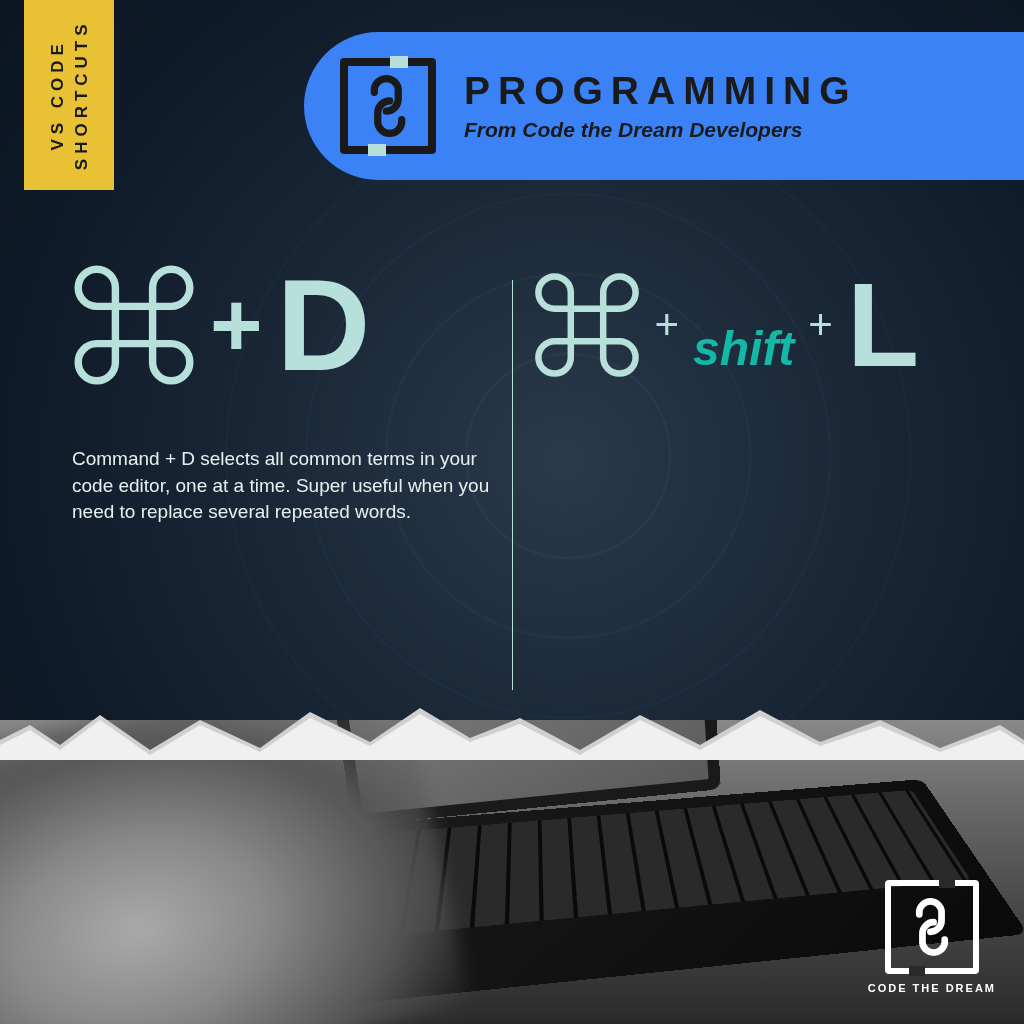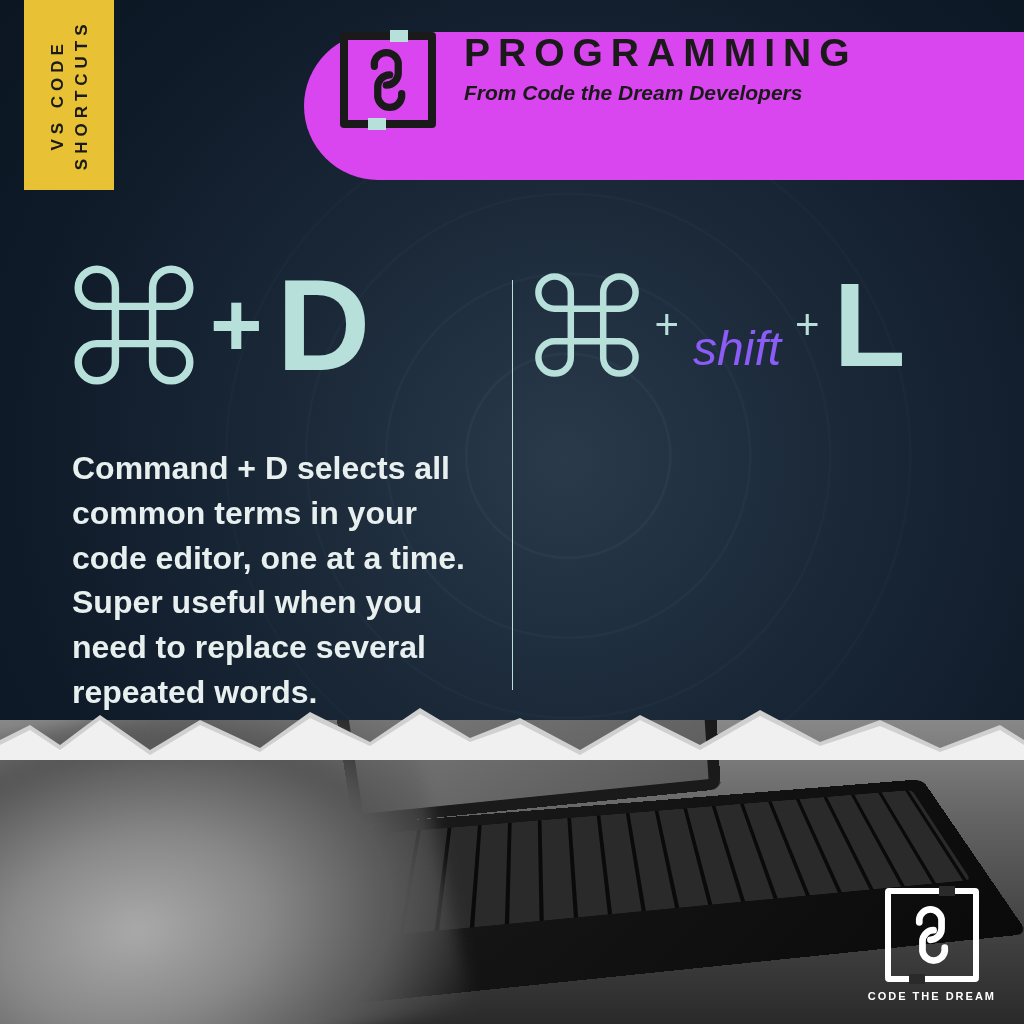--- a/index.html
+++ b/index.html
@@ -48,23 +48,24 @@
   color: #1a1a1a;
   text-align: center;
   line-height: 1.4;
 }
 .header-pill {
   position: absolute;
   top: 32px;
   right: 0;
   width: 720px;
   height: 148px;
-  background: #d946ef;
+  background: #3b82f6;
   border-radius: 80px 0 0 80px;
   display: flex;
+  align-items: center;
   padding-left: 36px;
   z-index: 10;
 }
 .header-icon {
   width: 96px;
   height: 96px;
   border: 8px solid #1a1a1a;
   border-radius: 4px;
   position: relative;
   margin-right: 28px;
@@ -135,31 +136,31 @@
   color: #b7e0db;
   font-size: 130px;
   font-weight: 800;
 }
 .big-letter-l {
   color: #b7e0db;
   font-size: 118px;
   font-weight: 800;
 }
 .shift-word {
-  color: #8b5cf6;
+  color: #14b8a6;
   font-size: 48px;
   font-style: italic;
-  font-weight: 400;
+  font-weight: 700;
   margin-top: 46px;
 }
 .desc {
   color: #e8f0ef;
-  font-size: 32px;
+  font-size: 19px;
   line-height: 1.4;
-  font-weight: 700;
+  font-weight: 400;
 }
 .torn-edge {
   position: absolute;
   left: 0;
   right: 0;
   top: 700px;
   height: 60px;
   z-index: 6;
 }
 .photo-area {
@@ -206,21 +207,21 @@
   bottom: -40px;
   width: 520px;
   height: 360px;
   background: radial-gradient(ellipse at 40% 60%, #aaa 0%, #888 30%, #555 60%, transparent 85%);
   filter: blur(8px);
   transform: rotate(-12deg);
 }
 .footer-logo {
   position: absolute;
   right: 28px;
-  bottom: 22px;
+  bottom: 30px;
   z-index: 20;
   text-align: center;
 }
 .footer-logo-box {
   width: 94px;
   height: 94px;
   border: 6px solid #fff;
   border-radius: 4px;
   position: relative;
   margin: 0 auto 8px;

